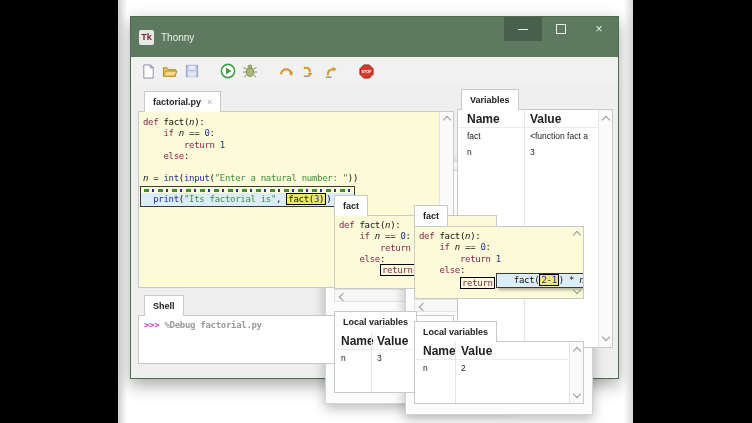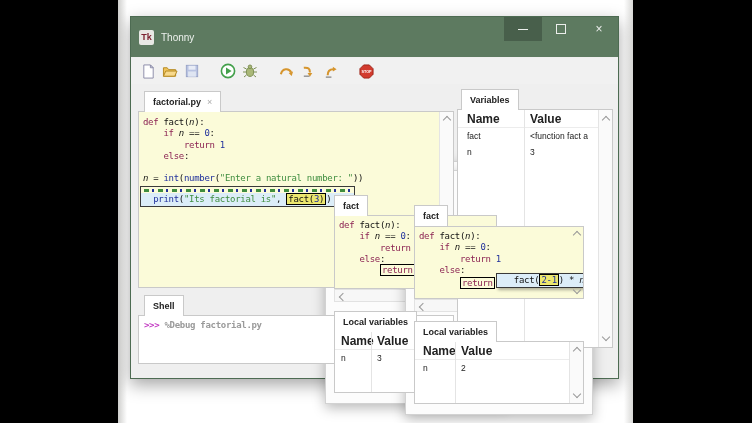--- a/index.html
+++ b/index.html
@@ -157,21 +157,21 @@
       <span>factorial.py</span>
       <span class="tabclose">×</span>
     </div>
     <div class="panel yellowbg" style="left:7px;top:94px;width:316px;height:177px;overflow:hidden;">
       <div class="code" style="padding:5px 4px 0 4px;">
           <div class="cl"><span class="k">def</span><span> fact(</span><span class="v">n</span><span>):</span></div>
           <div class="cl"><span>    </span><span class="k">if</span><span> </span><span class="v">n</span><span> == </span><span class="n">0</span><span>:</span></div>
           <div class="cl"><span>        </span><span class="k">return</span><span> </span><span class="n">1</span></div>
           <div class="cl"><span>    </span><span class="k">else</span><span>:</span></div>
           <div class="cl"></div>
-          <div class="cl"><span class="v">n</span><span> = </span><span class="b">int</span><span>(</span><span class="b">number</span><span>(</span><span class="s">"Enter a natural number: "</span><span>))</span></div>
+          <div class="cl"><span class="v">n</span><span> = </span><span class="b">int</span><span>(</span><span class="b">input</span><span>(</span><span class="s">"Enter a natural number: "</span><span>))</span></div>
         </div>
       <div id="stmtbox">
         <div id="dashstrip"></div>
         <div id="boxline" class="code">
             <div class="cl"><span>  </span><span class="b">print</span><span>(</span><span class="s">"Its factorial is"</span><span>, </span><span class="hl"><span>fact(</span><span class="n">3</span><span>)</span></span><span>)</span></div>
           </div>
       </div>
       <div class="sstrip">
         <span class="chev c-up" style="left:4px;top:5px;"></span>
         <span class="chev c-down" style="left:4px;bottom:5px;"></span>

